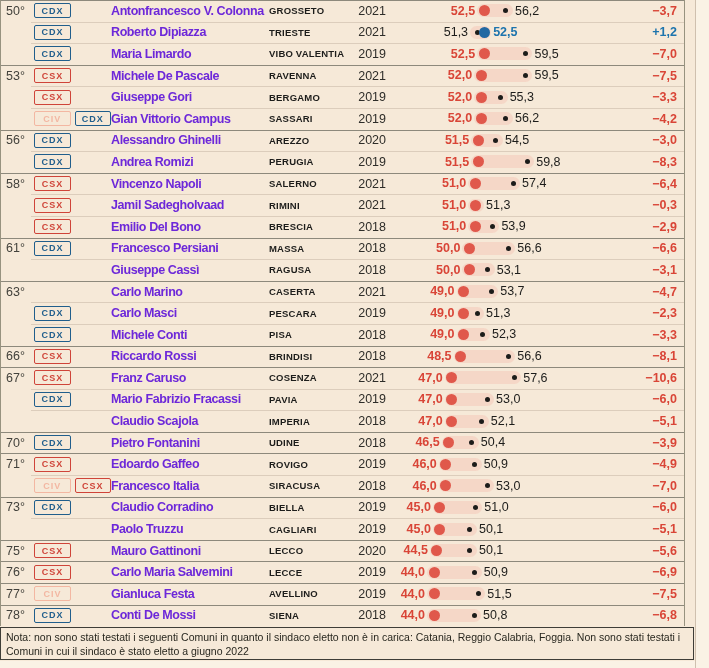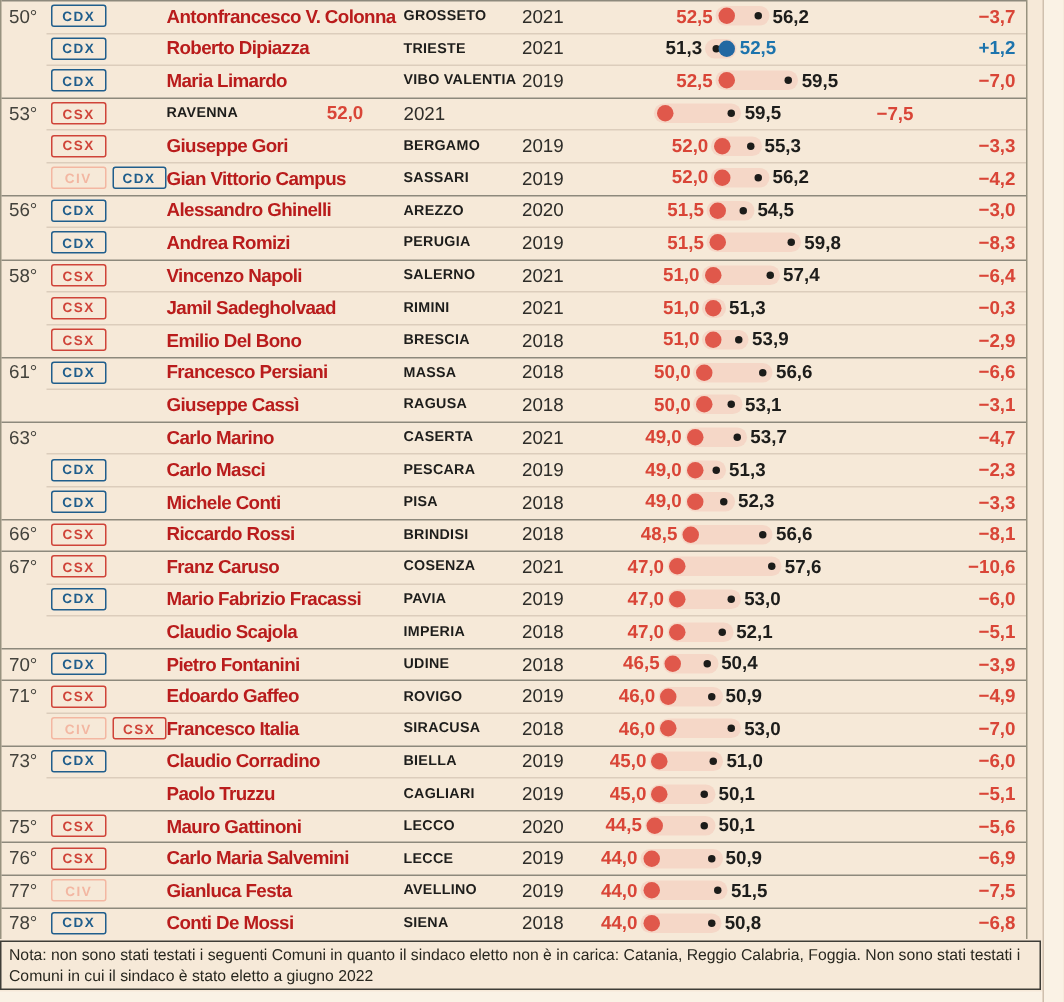--- a/index.html
+++ b/index.html
@@ -28,34 +28,34 @@
   .badge {
     display:inline-flex; align-items:center; justify-content:center;
     width:37px; height:15px; border-radius:2px;
     font-size:9px; font-weight:700; letter-spacing:1px;
     border:1.5px solid; background:transparent;
   }
   .badge-cdx { color:#205e8c; border-color:#205e8c; }
   .badge-csx { color:#cf4439; border-color:#cf4439;text-align:right; }
   .badge-civ { color:#f3b7a2; border-color:#f3b7a2; }
 
-  .cell-name { font-size:12.5px; font-weight:700; letter-spacing:-0.4px; color:#b91c1c; white-space:nowrap; }
+  .cell-name { font-size:12.5px; font-weight:700; letter-spacing:-0.4px; color:#6d28d9; white-space:nowrap; }
   .cell-city { font-size:9.5px; font-weight:700; letter-spacing:0.2px; color:#1d1d1b; white-space:nowrap; }
-  .cell-year { font-size:12.5px; color:#2e2d29; }
+  .cell-year { font-size:12.5px; color:#2e2d29;text-align:right; }
 
   .cell-chart { position:relative; height:21.6px; }
   .range-bar { position:absolute; top:4.3px; height:13px; border-radius:7px; background:#f5d7c7; }
   .dot-big { position:absolute; top:5.3px; width:11px; height:11px; border-radius:50%; }
   .dot-big.down { background:#e0584b; }
   .dot-big.up { background:#2268a2; }
   .dot-small { position:absolute; top:8.3px; width:5px; height:5px; border-radius:50%; background:#1c1c1a; }
   .chart-label { position:absolute; top:3.5px; font-size:12.5px; line-height:15px; white-space:nowrap; }
   .val-red  { color:#d94537; font-weight:700; }
   .val-blue { color:#1d74ad; font-weight:700; }
-  .val-dark { color:#1d1d1b; font-weight:700; }
+  .val-dark { color:#1d1d1b; font-weight:400; }
 
   .cell-diff { text-align:right; padding-right:7px; font-size:12.5px; font-weight:700; }
   .diff-down { color:#d94537; }
   .diff-up   { color:#1d74ad; }
 
   .note-box {
     position:absolute; left:0; top:627px; width:694px; height:33px;
     border:1px solid #3e3d37; background:#f6e9d8;
     padding:2px 6px 0 5px;
     font-size:10.5px; line-height:14px; color:#28271f;
@@ -117,20 +117,21 @@
         <div class="chart-label val-red" style="right: 140.85px;">52,5</div>
         <div class="chart-label val-dark" style="left: 148.45px;">59,5</div>
       </div>
       <div class="cell-diff diff-down">−7,0</div>
     </div>
     <div class="row group-start">
       <div class="cell-rank">53°</div>
       <div class="cell-badges">
         <div class="badge badge-csx">CSX</div>
       </div>
+      <div class="cell-name">Michele De Pascale</div>
       <div class="cell-city">RAVENNA</div>
       <div class="cell-year">2021</div>
       <div class="cell-chart">
         <div class="range-bar" style="left: 88.2px; width: 58.25px;"></div>
         <div class="dot-small" style="left: 136.95px;"></div>
         <div class="dot-big down" style="left: 89.7px;"></div>
         <div class="chart-label val-red" style="right: 143.8px;">52,0</div>
         <div class="chart-label val-dark" style="left: 148.45px;">59,5</div>
       </div>
       <div class="cell-diff diff-down">−7,5</div>

